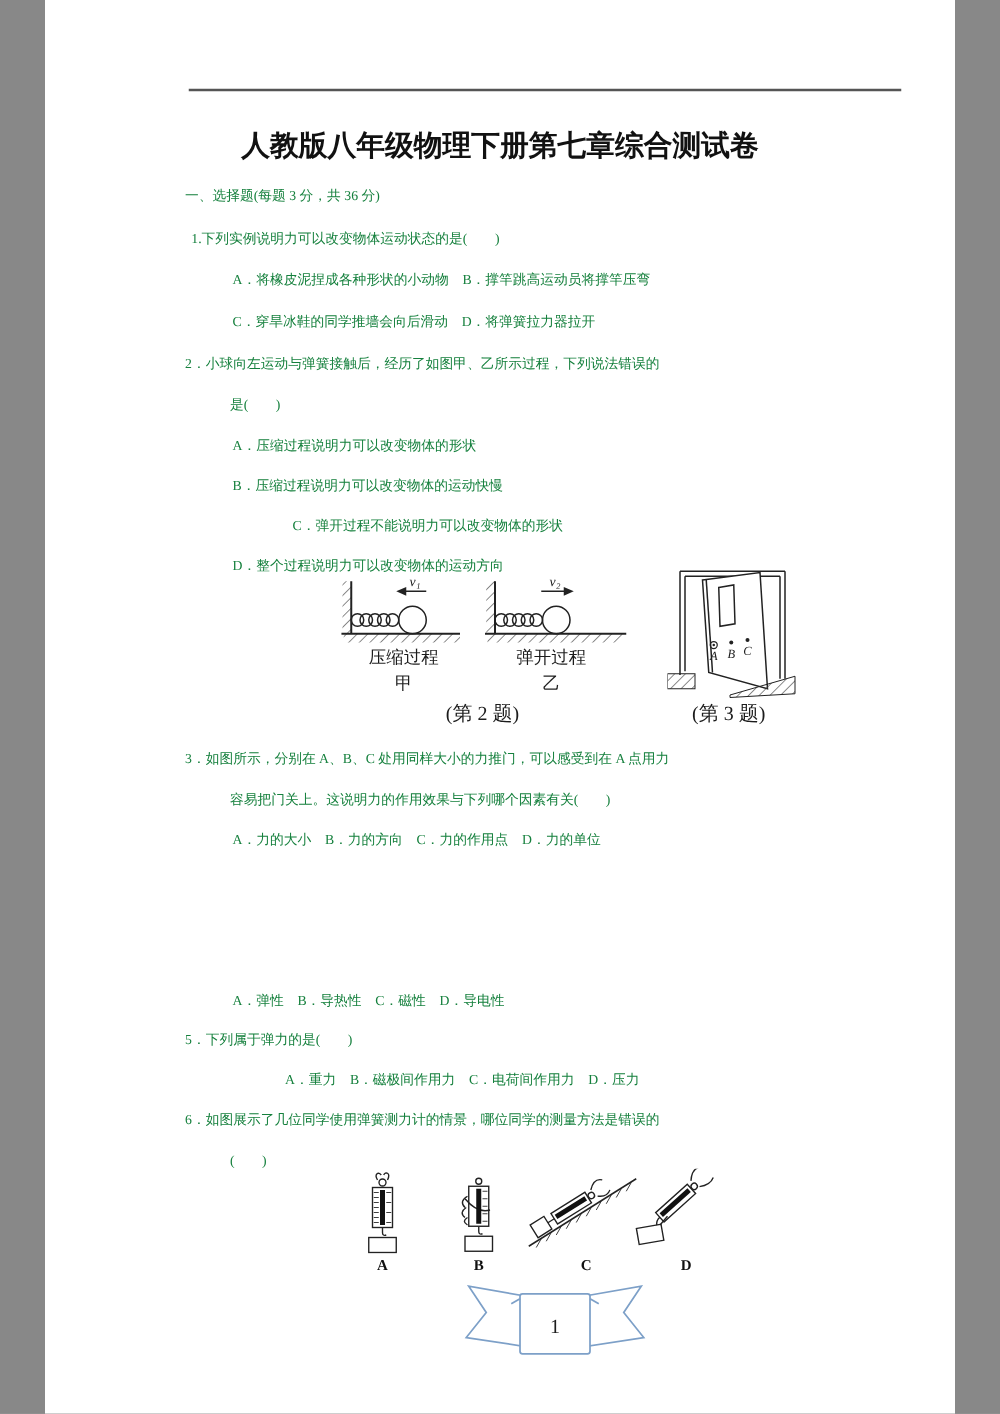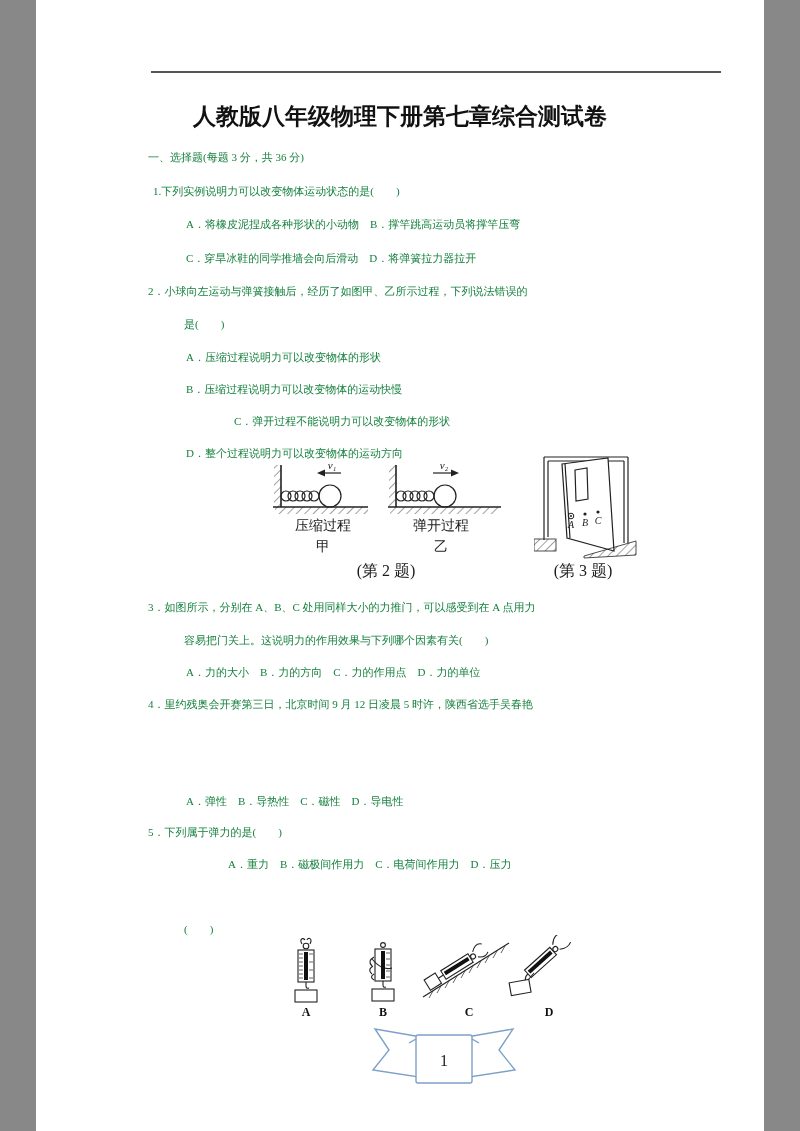--- a/index.html
+++ b/index.html
@@ -109,26 +109,26 @@
     <text x="37" y="77" font-size="10" font-style="italic" text-anchor="middle">A</text>
     <text x="51" y="75" font-size="10" font-style="italic" text-anchor="middle">B</text>
     <text x="64" y="73" font-size="10" font-style="italic" text-anchor="middle">C</text>
   </svg>
   <div class="cap" style="left:492px;top:561px;width:110px;">(第 3 题)</div>
 
   <div class="tl" style="left:112px;top:596px;">3．如图所示，分别在 A、B、C 处用同样大小的力推门，可以感受到在 A 点用力</div>
   <div class="tl" style="left:148px;top:629px;">容易把门关上。这说明力的作用效果与下列哪个因素有关(　　)</div>
   <div class="tl" style="left:150px;top:661px;">A．力的大小　B．力的方向　C．力的作用点　D．力的单位</div>
 
-  <div class="tl" style="left:112px;top:693px;">4．里约残奥会开赛第三日，北京时间 9 月 12 日凌晨 5 时许，陕西省选手吴春艳</div>
   <div class="tl" style="left:150px;top:790px;">A．弹性　B．导热性　C．磁性　D．导电性</div>
 
   <div class="tl" style="left:112px;top:821px;">5．下列属于弹力的是(　　)</div>
   <div class="tl" style="left:152px;top:853px;margin-left:40px;">A．重力　B．磁极间作用力　C．电荷间作用力　D．压力</div>
 
+  <div class="tl" style="left:112px;top:885px;">6．如图展示了几位同学使用弹簧测力计的情景，哪位同学的测量方法是错误的</div>
   <div class="tl" style="left:148px;top:918px;">(　　)</div>
 
   <div class="fcell" style="left:247px;top:937px;">
     <svg width="46" height="66" viewBox="0 0 46 66">
       <g stroke="#222" fill="none" stroke-width="1.1">
         <path d="M19,7 C16,2 20,0 22,3"></path>
         <path d="M27,7 C30,1 25,0 24,3"></path>
         <circle cx="23" cy="9" r="2.8"></circle>
         <rect x="15" y="13" width="16" height="32"></rect>
         <path d="M23,45 v4 q0,3 3,2"></path>

